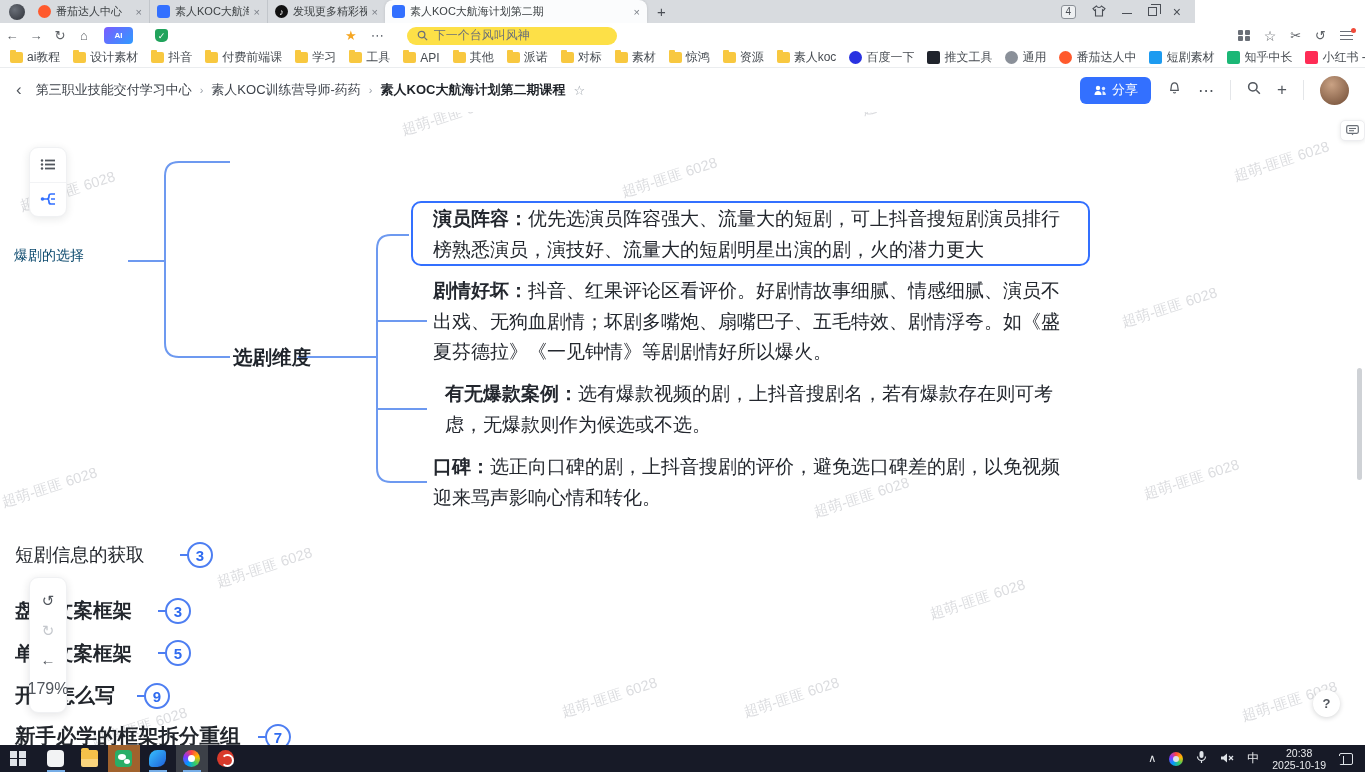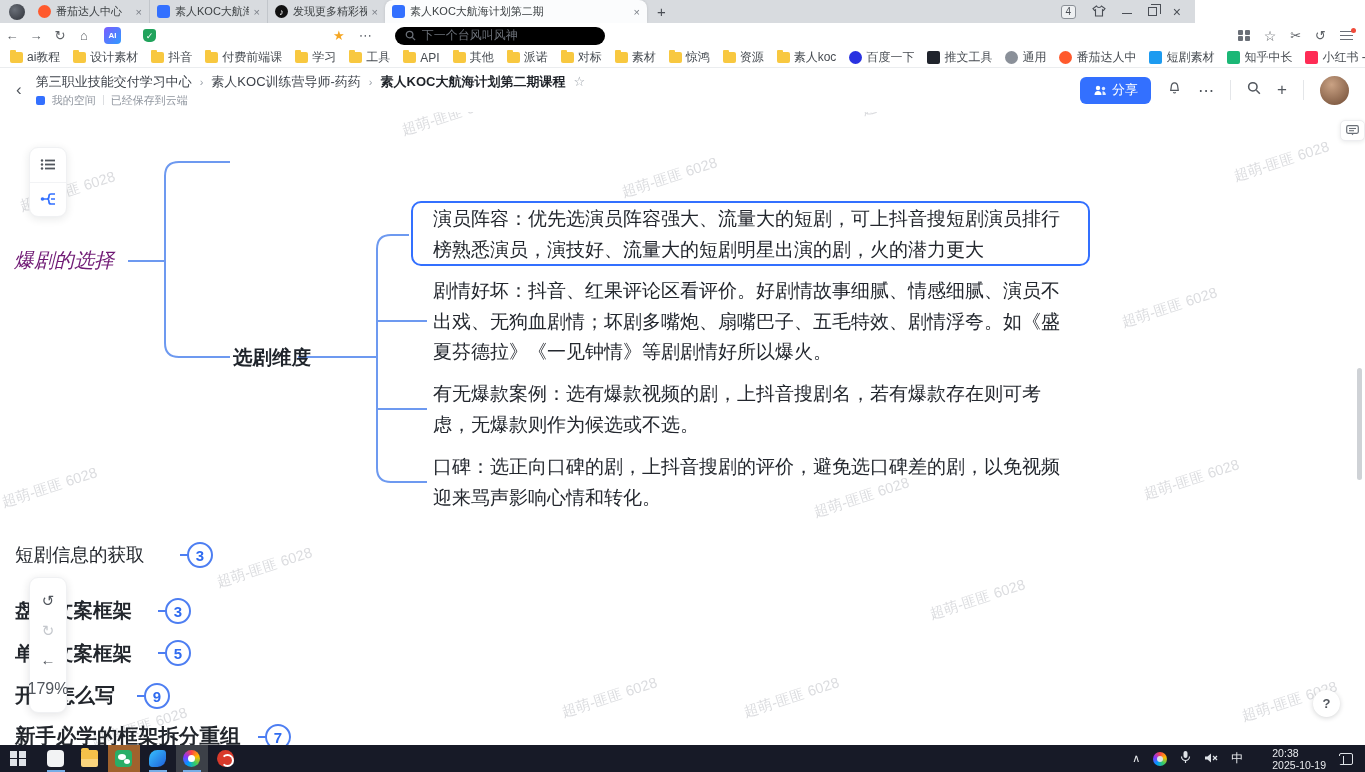--- a/index.html
+++ b/index.html
@@ -29,28 +29,28 @@
   .tabcount{width:15px;height:14px;border:1px solid #8b9097;border-radius:3px;font-size:10px;
     display:flex;align-items:center;justify-content:center;color:#4a4e55;background:#eef0f2;}
   .minim{display:inline-block;width:10px;border-bottom:1.5px solid #4a4e55;height:1px;margin-bottom:-3px;}
   .restore{display:inline-block;width:9px;height:9px;border:1.2px solid #4a4e55;position:relative;background:var(--chrome);}
   .restore:before{content:"";position:absolute;left:2px;top:-4px;width:9px;height:9px;border:1.2px solid #4a4e55;border-bottom:none;border-left:none;}
   .closex{font-size:14px;line-height:10px;}
   
   .navbar{position:absolute;left:0;top:23px;width:1365px;height:25px;background:#fff;
     display:flex;align-items:center;font-size:13px;color:var(--gray);}
   .nav-ic{width:24px;text-align:center;flex:none;font-size:13px;}
-  .ai-badge{width:17px;height:17px;border-radius:4px;background:linear-gradient(135deg,#7b5cff,#2f9bff);
+  .ai-badge{width:29px;height:17px;border-radius:4px;background:linear-gradient(135deg,#7b5cff,#2f9bff);
     color:#fff;font-size:8px;font-weight:bold;display:flex;align-items:center;justify-content:center;margin:8px 8px;}
   .shield{width:13px;height:13px;background:#21a35c;border-radius:3px 3px 5px 5px;color:#fff;font-size:9px;
     display:flex;align-items:center;justify-content:center;margin:0 7px 0 14px;flex:none;}
   .url{font-size:12px;color:#3a3f45;letter-spacing:.1px;}
   .url-star{color:#f5a623;font-size:13px;margin-left:170px;}
   .url-dots{color:#6a6f77;margin-left:14px;letter-spacing:1px;}
-  .searchbox{display:flex;align-items:center;gap:6px;background:#000000;border-radius:13px;height:18px;
+  .searchbox{display:flex;align-items:center;gap:6px;background:#fde047;border-radius:13px;height:18px;
     padding:0 10px;margin-left:22px;width:210px;color:#6b7078;font-size:12px;}
   .right-icons{margin-left:auto;display:flex;align-items:center;gap:14px;padding-right:12px;}
   .icon-grid{display:grid;grid-template-columns:5px 5px;grid-template-rows:5px 5px;gap:1.5px;}
   .icon-grid i{background:#6a6f77;border-radius:1px;}
   .hamb{position:relative;width:13px;height:9px;border-top:1.6px solid #6a6f77;border-bottom:1.6px solid #6a6f77;}
   .hamb:before{content:"";position:absolute;left:0;top:2.8px;width:13px;border-top:1.6px solid #6a6f77;}
   .hamb:after{content:"";position:absolute;right:-3px;top:-4px;width:5px;height:5px;border-radius:50%;background:#f04b3a;}
   
   .bookmarks{position:absolute;left:0;top:48px;width:1365px;height:20px;background:#fff;
     border-bottom:1px solid #ebedef;display:flex;align-items:center;padding:0 10px;font-size:12px;color:#474c52;}
@@ -82,27 +82,27 @@
     gap:5px;padding:0 13px;font-size:13px;}
   .hdr-div{width:1px;height:20px;background:#e4e6e9;}
   .hdr-plus{font-size:17px;color:#51565d;}
   .avatar{width:29px;height:29px;border-radius:50%;background:radial-gradient(circle at 40% 30%,#caa284,#6e4a33);}
   .hdr-ic{color:#51565d;}
   
   .canvas{position:absolute;left:0;top:112px;width:1365px;height:633px;background:#fff;overflow:hidden;}
   .layer{position:absolute;inset:0;}
   svg.links{position:absolute;left:0;top:0;pointer-events:none;}
   .wm{position:absolute;transform:rotate(-18deg);font-size:14.5px;color:rgba(125,128,140,.28);white-space:nowrap;pointer-events:none;}
-  .root-label{position:absolute;left:14px;top:135px;font-size:20px;color:#701a75;font-style:italic;}
+  .root-label{position:absolute;left:14px;top:135px;font-size:14px;color:#0c4a6e;}
   .branch-line{position:absolute;left:233px;top:37px;font-size:19px;color:var(--ink);}
   .branch-line b{font-weight:bold;}
   .dim-label{position:absolute;left:233px;top:232px;font-size:19.5px;font-weight:bold;color:#1f242b;}
   .sel-box{position:absolute;left:411px;top:89px;width:679px;height:65px;border:2px solid var(--accent);border-radius:10px;background:#fff;}
   .child{position:absolute;left:433px;width:642px;font-size:19px;line-height:30.6px;color:var(--ink);}
-  .child b{font-weight:normal;}
+  .child b{font-weight:bold;}
   .collapsed{position:absolute;white-space:nowrap;color:#22262c;}
   .badge{position:absolute;width:26px;height:26px;border:2px solid #4d7ef2;border-radius:50%;background:#fff;
     color:#2f6bf0;font-size:15px;font-weight:bold;display:flex;align-items:center;justify-content:center;}
   .badge:before{content:"";position:absolute;left:-9px;top:10px;width:8px;height:2px;background:#4d7ef2;}
   .tool-top{position:absolute;left:29px;top:35px;width:38px;height:70px;background:#fff;border:1px solid #f0f1f3;
     border-radius:9px;box-shadow:0 2px 8px rgba(31,35,41,.1);display:flex;flex-direction:column;}
   .tool-top .cell{flex:1;display:flex;align-items:center;justify-content:center;}
   .tool-top .cell+.cell{border-top:1px solid #f2f3f5;}
   .tool-float{position:absolute;left:29px;top:465px;width:38px;height:136px;background:#fff;border:1px solid #f0f1f3;
     border-radius:9px;box-shadow:0 2px 8px rgba(31,35,41,.12);display:flex;flex-direction:column;
@@ -136,21 +136,21 @@
   .ap-wechat:after{content:"";position:absolute;right:2px;bottom:3px;width:6px;height:5px;background:#fff;border-radius:50%;}
   .ap-feishu{background:linear-gradient(135deg,#37c2ff,#1f5fd8);border-radius:50% 20% 50% 20%;}
   .ap-colorful{border-radius:50%;background:conic-gradient(#f44,#fb0,#3c6,#09f,#83f,#f44);}
   .ap-colorful:before{content:"";position:absolute;left:5px;top:5px;width:7px;height:7px;border-radius:50%;background:#fff;}
   .ap-red{border-radius:50%;background:#d93a2b;}
   .ap-red:before{content:"";position:absolute;left:4px;top:4px;width:9px;height:9px;border:2px solid #fff;border-radius:50%;border-left-color:transparent;}
   .tray{margin-left:auto;display:flex;align-items:center;gap:13px;padding-right:12px;color:#e8eaed;}
   .tray .mini{font-size:11px;}
   .tray-colorful{width:14px;height:14px;border-radius:50%;background:conic-gradient(#f44,#fb0,#3c6,#09f,#83f,#f44);position:relative;}
   .tray-colorful:before{content:"";position:absolute;left:4px;top:4px;width:6px;height:6px;border-radius:50%;background:#dfe3e8;}
-  .clockbox{text-align:left;font-size:10.5px;line-height:12px;margin-left:16px;}
+  .clockbox{text-align:center;font-size:10.5px;line-height:12px;}
   .action-center{width:14px;height:12px;border:1.3px solid #dfe3e8;border-radius:2px;position:relative;}
   .action-center:before{content:"";position:absolute;left:-1px;top:2px;width:4px;height:8px;background:var(--taskbar);border-right:1.3px solid #dfe3e8;}
   .ime{font-size:12px;}
 </style>
 </head>
 <body>
 
 <div class="tabbar">
   <div class="profile-avatar"></div>
   <div class="tabs" id="tab-strip">
@@ -315,26 +315,20 @@
   <span class="back-chev">‹</span>
   <div class="crumb-block">
     <div class="crumbs" id="crumbs">
         <span>第三职业技能交付学习中心</span>
         <span class="sep">›</span>
         <span>素人KOC训练营导师-药药</span>
         <span class="sep">›</span>
         <span class="last">素人KOC大航海计划第二期课程</span>
         <span class="crumb-star">☆</span>
       </div>
-    <div class="subrow">
-      <span class="space-dot"></span>
-      <span>我的空间</span>
-      <span class="subdiv"></span>
-      <span>已经保存到云端</span>
-    </div>
   </div>
   <div class="hdr-right">
     <div class="share-btn">
       <svg width="14" height="12" viewBox="0 0 14 12">
           <circle cx="5" cy="4" r="2.2" fill="#fff"></circle>
           <path d="M1.5 11 C1.5 8.2 3 7 5 7 C7 7 8.5 8.2 8.5 11 Z" fill="#fff"></path>
           <circle cx="10.5" cy="4.5" r="1.7" fill="#fff" opacity=".85"></circle>
           <path d="M9.5 7.2 C11.5 7.2 12.8 8.4 12.8 10.9 L9.6 10.9" fill="#fff" opacity=".85"></path>
         </svg>
       <span>分享</span>
@@ -389,21 +383,21 @@
 
   <div class="root-label">爆剧的选择</div>
 
 
   <div class="dim-label">选剧维度</div>
 
   <div class="sel-box"></div>
   <div id="children">
       <div class="child" style="top: 92px;"><b>演员阵容：</b><span>优先选演员阵容强大、流量大的短剧，可上抖音搜短剧演员排行榜熟悉演员，演技好、流量大的短剧明星出演的剧，火的潜力更大</span></div>
       <div class="child" style="top: 164px;"><b>剧情好坏：</b><span>抖音、红果评论区看评价。好剧情故事细腻、情感细腻、演员不出戏、无狗血剧情；坏剧多嘴炮、扇嘴巴子、五毛特效、剧情浮夸。如《盛夏芬德拉》《一见钟情》等剧剧情好所以爆火。</span></div>
-      <div class="child" style="top: 267px;"><b>有无爆款案例：</b><span>选有爆款视频的剧，上抖音搜剧名，若有爆款存在则可考虑，无爆款则作为候选或不选。</span></div>
+      <div class="child" style="top: 267px; margin-left: 12px;"><b>有无爆款案例：</b><span>选有爆款视频的剧，上抖音搜剧名，若有爆款存在则可考虑，无爆款则作为候选或不选。</span></div>
       <div class="child" style="top: 340px;"><b>口碑：</b><span>选正向口碑的剧，上抖音搜剧的评价，避免选口碑差的剧，以免视频迎来骂声影响心情和转化。</span></div>
     </div>
 
   <div id="collapsed">
       <div class="collapsed" style="left: 15px; top: 430px; font-size: 18.5px; font-weight: 400;">短剧信息的获取</div>
       <div class="badge" style="left: 187px; top: 430px;">3</div>
       <div class="collapsed" style="left: 15px; top: 485px; font-size: 19.5px; font-weight: 700;">盘点文案框架</div>
       <div class="badge" style="left: 165px; top: 486px;">3</div>
       <div class="collapsed" style="left: 15px; top: 528px; font-size: 19.5px; font-weight: 700;">单集文案框架</div>
       <div class="badge" style="left: 165px; top: 528px;">5</div>

